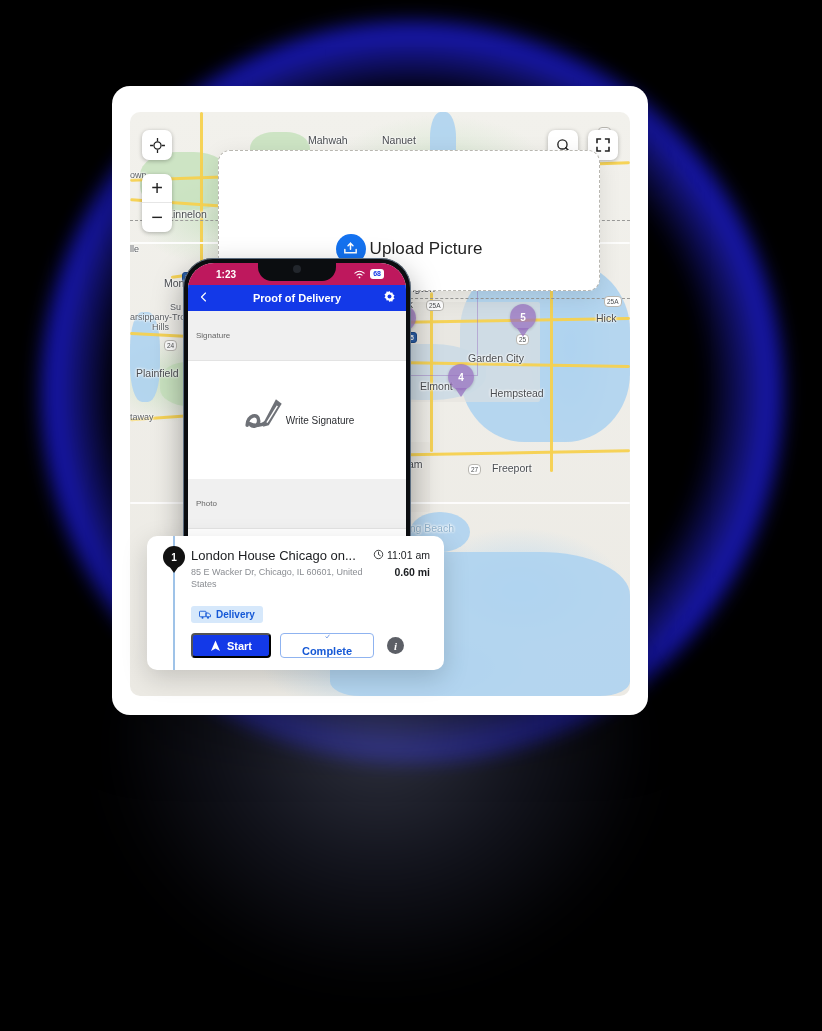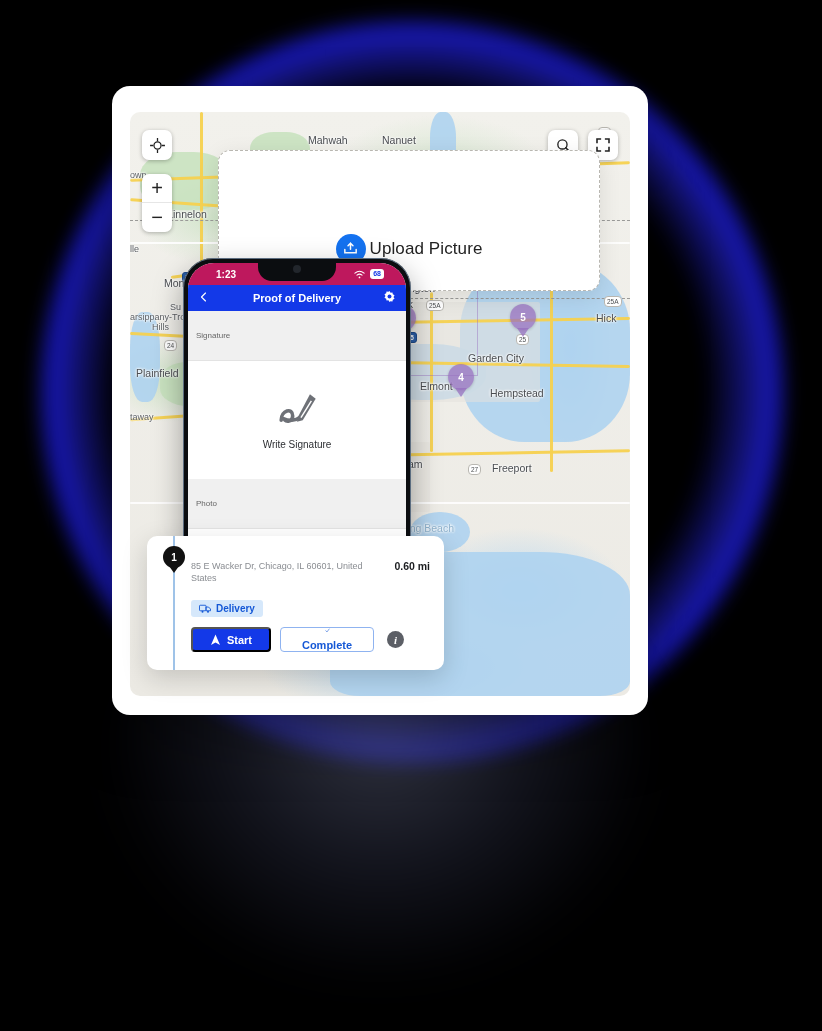--- a/index.html
+++ b/index.html
@@ -186,21 +186,21 @@
   }
   .appbar-title {
     position:absolute; left:0; right:0; text-align:center;
     font-size:11px; font-weight:700;
   }
   .sec-head {
     background:#f0f0f0; color:#666; font-size:8px;
     padding:20px 8px; border-bottom:1px solid #e3e3e3;
   }
   .sig-area {
-    height:118px; background:#fff; display:flex; flex-direction:column;
+    height:118px; background:#fff; display:flex; flex-direction:row;
     align-items:center; justify-content:center; 
   }
   .sig-label { font-size:10px; color:#2d2f33; }
   .photo-area {
     height:70px; background:#fff; display:flex; align-items:flex-start;
     justify-content:center; padding-top:24px;
   }
 
   
   .delivery {
@@ -219,21 +219,21 @@
     display:flex; align-items:center; justify-content:center;
   }
   .dl-badge::after {
     content:""; position:absolute; bottom:-5px; left:50%; transform:translateX(-50%);
     border-left:5px solid transparent; border-right:5px solid transparent;
     border-top:7px solid #111;
   }
   .dl-row1 { display:flex; align-items:baseline; justify-content:space-between; }
   .dl-title { font-size:13px; color:#1b1d20; }
   .dl-time { font-size:10.5px; color:#1b1d20; display:flex; align-items:center; gap:3px; white-space:nowrap; }
-  .dl-row2 { display:flex; justify-content:space-between; align-items:flex-start; margin-top:12px; gap:8px; }
+  .dl-row2 { display:flex; justify-content:space-between; align-items:flex-start; margin-top:3px; gap:8px; }
   .dl-addr { font-size:9px; color:#8a8d92; line-height:12px; max-width:176px; }
   .dl-dist { font-size:10.5px; color:#1b1d20; font-weight:600; white-space:nowrap; }
   .dl-tag {
     margin-top:16px; display:inline-flex; align-items:center; gap:4px;
     background:#d6e8fb; color:#1558d6; font-size:10px; font-weight:700;
     padding:3px 8px; border-radius:3px;
   }
   .dl-actions { display:flex; align-items:center; gap:9px; margin-top:9px; }
   .btn {
     display:flex; align-items:center; justify-content:center; gap:6px;
@@ -445,20 +445,30 @@
         </span>
       </div>
     </div>
     <div class="phone-edge"></div>
   </div>
 
   <div class="delivery">
     <div class="dl-rail"></div>
     <div class="dl-badge">1</div>
 
+    <div class="dl-row1">
+      <span class="dl-title">London House Chicago on...</span>
+      <span class="dl-time">
+        <svg width="11" height="11" viewBox="0 0 24 24">
+          <circle cx="12" cy="12" r="9.2" fill="none" stroke="#1b1d20" stroke-width="1.8"></circle>
+          <path d="M12 6.5 V12 L15.8 14.3" stroke="#1b1d20" stroke-width="1.8" fill="none" stroke-linecap="round"></path>
+        </svg>
+        <span>11:01 am</span>
+      </span>
+    </div>
 
     <div class="dl-row2">
       <span class="dl-addr">85 E Wacker Dr, Chicago, IL  60601, United States</span>
       <span class="dl-dist">0.60 mi</span>
     </div>
 
     <span class="dl-tag">
       <svg width="13" height="11" viewBox="0 0 26 20">
         <rect x="1" y="3.5" width="13" height="11" rx="1.6" fill="none" stroke="#1558d6" stroke-width="1.8"></rect>
         <path d="M14 7 h5 l4 4 v3.5 h-9 z" fill="none" stroke="#1558d6" stroke-width="1.8" stroke-linejoin="round"></path>

